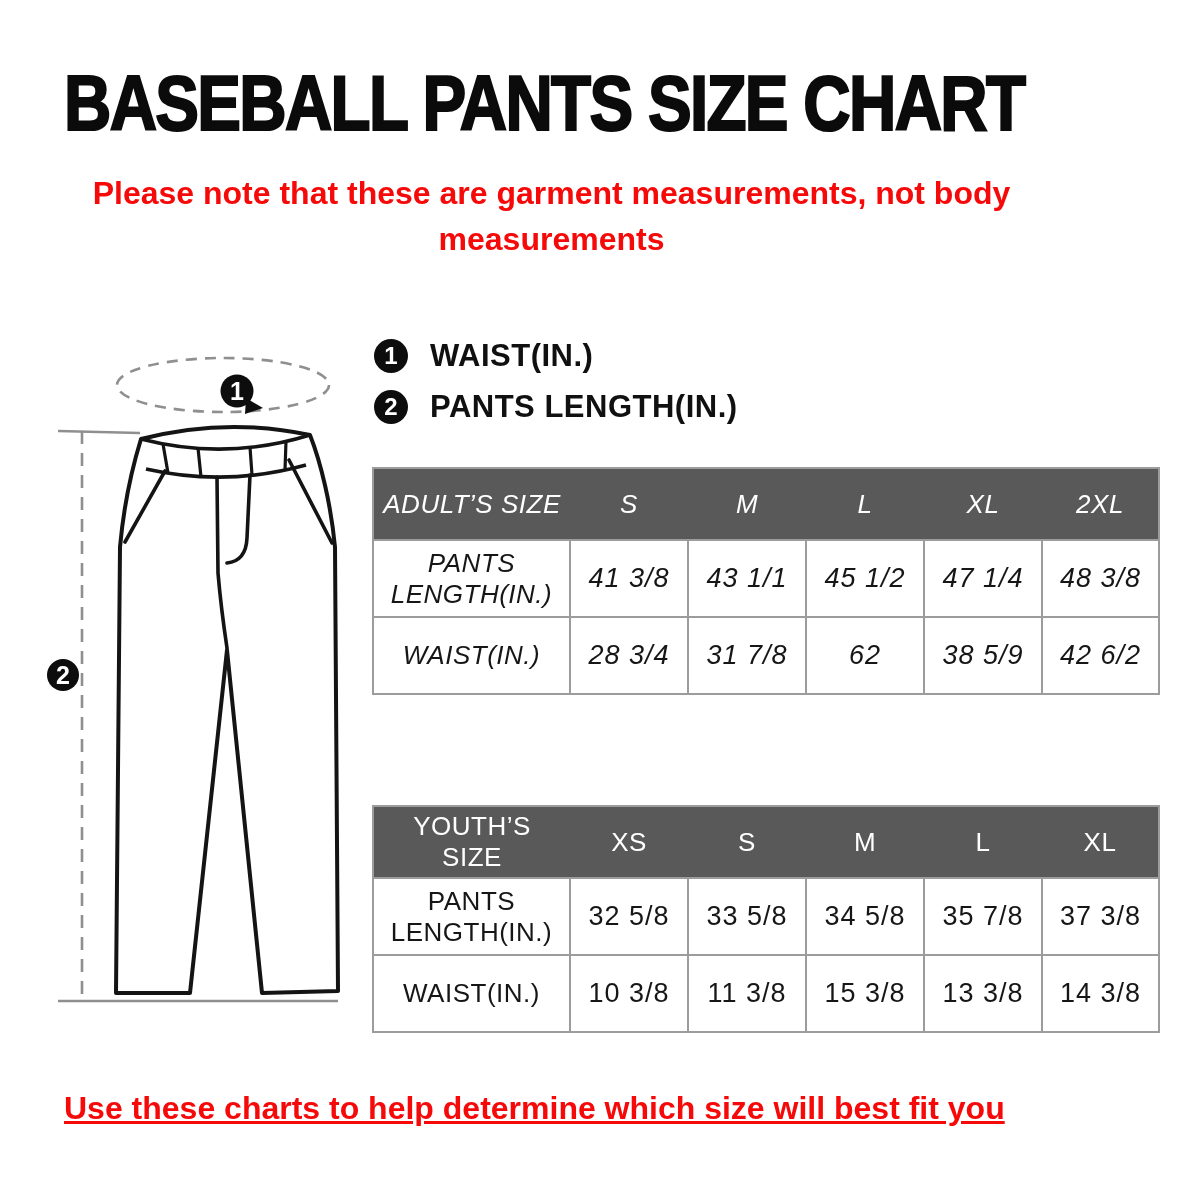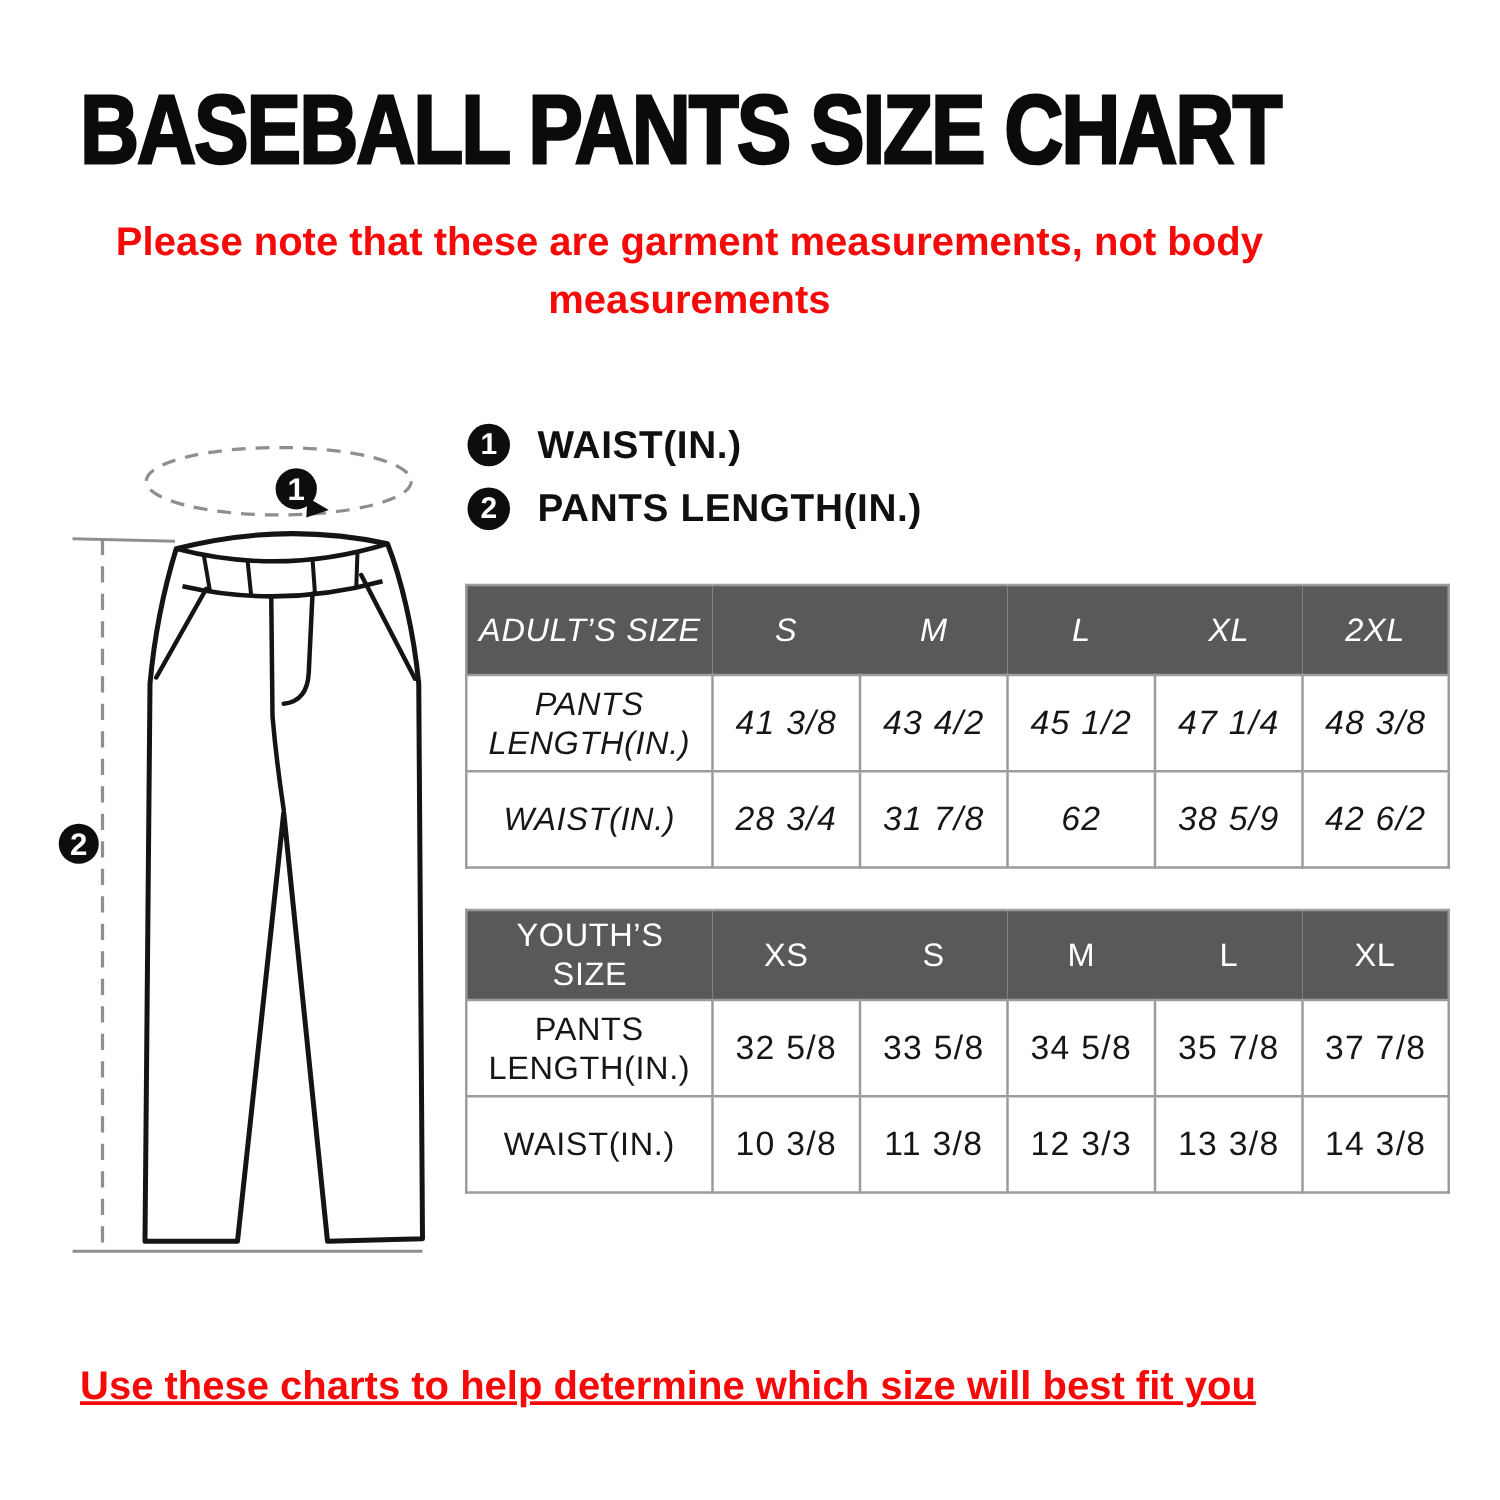--- a/index.html
+++ b/index.html
@@ -56,21 +56,21 @@
   }
   .pants-figure { position: absolute; left: 40px; top: 345px; width: 320px; height: 670px; }
 
   table.size-table {
     position: absolute; left: 372px; width: 786px;
     border-collapse: collapse; table-layout: fixed;
     text-align: center;
     border: 2px solid var(--table-border);
   }
   #adult-table { top: 467px; font-style: italic; }
-  #youth-table { top: 727px; }
+  #youth-table { top: 805px; }
   .size-table th {
     background: var(--table-header-bg); color: #ffffff;
     font-weight: 400; font-size: 26px; letter-spacing: 0.5px;
     height: 72px; line-height: 31px;
     border: 0; padding: 0 6px;
   }
   .size-table td {
     background: #ffffff; color: #161616;
     font-size: 27px; letter-spacing: 1px;
     height: 77px; line-height: 31px;
@@ -144,21 +144,21 @@
       <th>M</th>
       <th>L</th>
       <th>XL</th>
       <th>2XL</th>
     </tr>
   </thead>
   <tbody>
     <tr>
       <td class="row-label">PANTS LENGTH(IN.)</td>
       <td>41 3/8</td>
-      <td>43 4/2</td>
+      <td>43 1/1</td>
       <td>45 1/2</td>
       <td>47 1/4</td>
       <td>48 3/8</td>
     </tr>
     <tr>
       <td class="row-label">WAIST(IN.)</td>
       <td>28 3/4</td>
       <td>31 7/8</td>
       <td>62</td>
       <td>38 5/9</td>
@@ -186,26 +186,26 @@
       <th>XL</th>
     </tr>
   </thead>
   <tbody>
     <tr>
       <td class="row-label">PANTS LENGTH(IN.)</td>
       <td>32 5/8</td>
       <td>33 5/8</td>
       <td>34 5/8</td>
       <td>35 7/8</td>
-      <td>37 7/8</td>
+      <td>37 3/8</td>
     </tr>
     <tr>
       <td class="row-label">WAIST(IN.)</td>
       <td>10 3/8</td>
       <td>11 3/8</td>
-      <td>12 3/3</td>
+      <td>15 3/8</td>
       <td>13 3/8</td>
       <td>14 3/8</td>
     </tr>
   </tbody>
 </table>
 
 <div class="footer-note">Use these charts to help determine which size will best fit you</div>
 
 </body></html>

